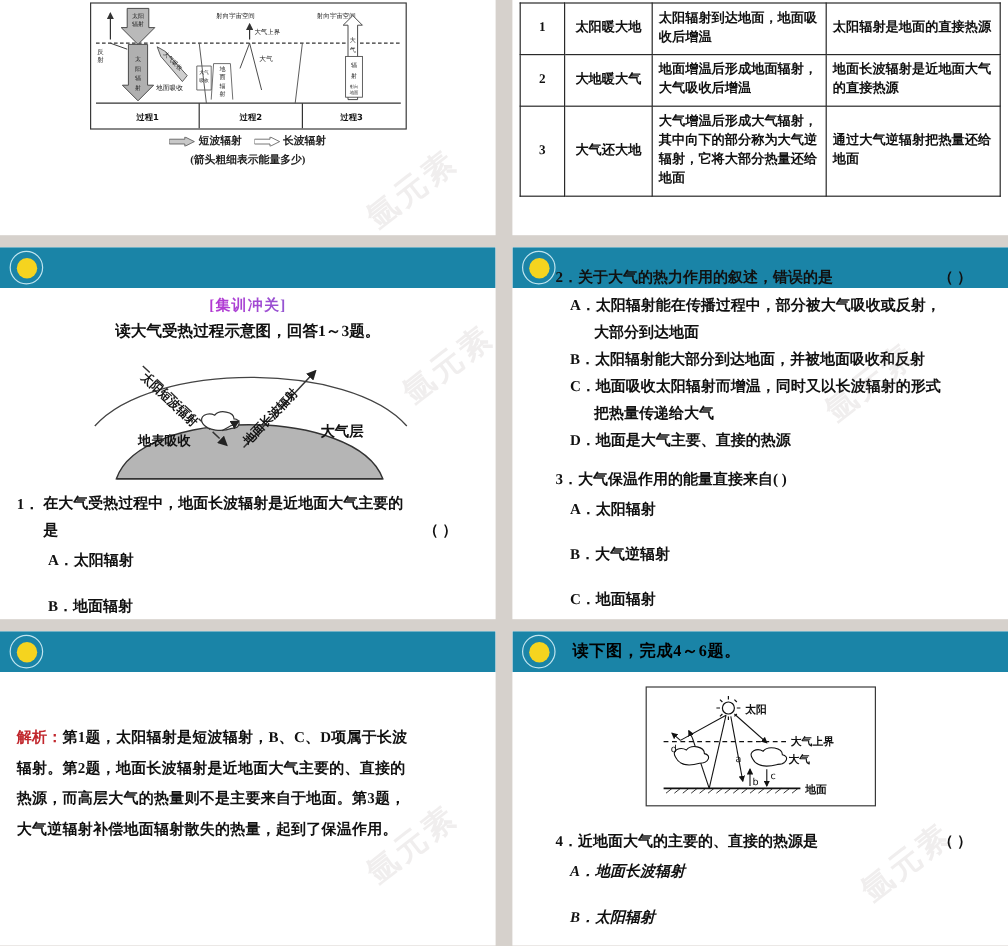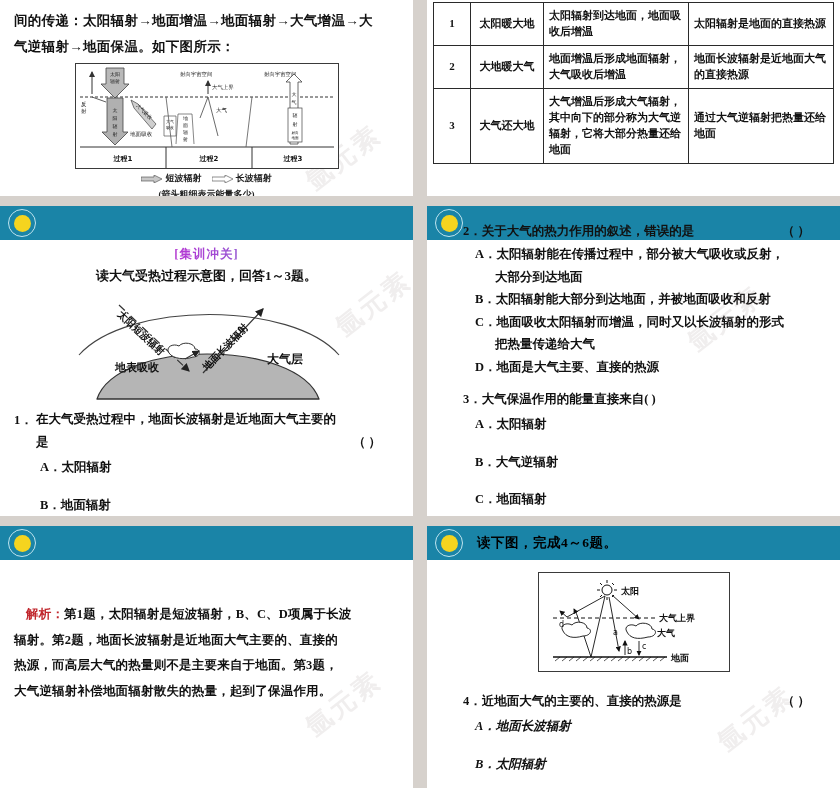--- a/index.html
+++ b/index.html
@@ -99,21 +99,21 @@
     display:grid;grid-template-columns:1fr;
     margin-top:2px;padding-left:26px;
     row-gap:15px;
   }
   .opt{font-size:12.5px;font-weight:bold;color:#111;line-height:1.8;}
 
   .analysis{
     font-size:12.5px;font-weight:bold;color:#111;
     line-height:2.05;letter-spacing:.2px;
   }
-  .red{color:#c1272d;margin-left:12px;}
+  .red{color:#c1272d;}
 
   
   table.tbl{
     border-collapse:collapse;
     width:356px;
     margin:2px auto 0 auto;
     table-layout:fixed;
   }
   table.tbl td{
     border:1.3px solid #2a2a2a;
@@ -156,24 +156,20 @@
   }
   svg{display:block;}
 </style>
 </head>
 <body>
 
 <div class="grid">
 
   <div class="slide tl">
     <div class="wm" style="left:300px;top:140px;">氩元素</div>
-    <div class="body" style="padding-top:8px;">
-      <div class="para">间的传递：太阳辐射→地面增温→地面辐射→大气增温→大</div>
-      <div class="para">气逆辐射→地面保温。如下图所示：</div>
-    </div>
 
     <div class="figbox" style="width:262px;height:104px;margin-top:2px;">
       <svg width="262" height="104" viewBox="0 0 262 104">
         <defs>
           <marker id="ah" markerWidth="6" markerHeight="6" refX="5" refY="3" orient="auto">
             <path d="M0,0 L6,3 L0,6 z" fill="#333"></path>
           </marker>
         </defs>
 
         <line x1="4" y1="33" x2="258" y2="33" stroke="#333" stroke-width="1" stroke-dasharray="3,2"></line>

